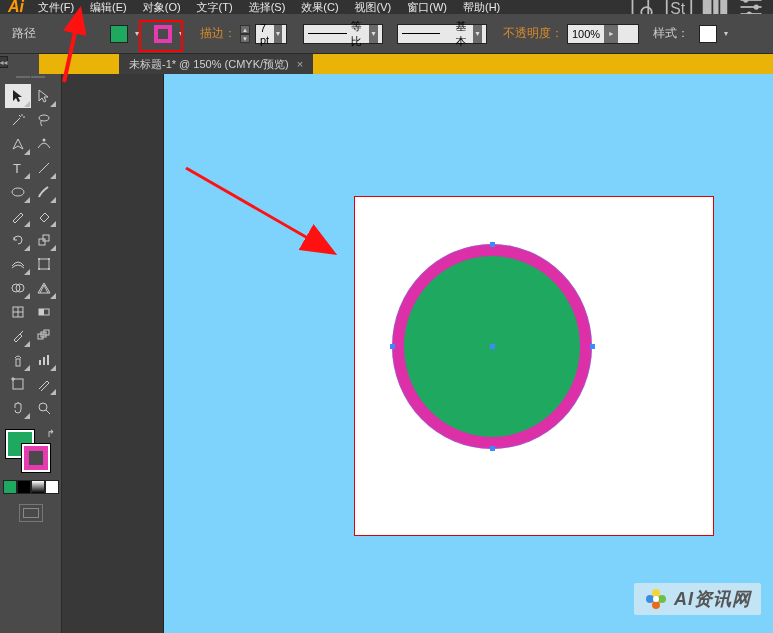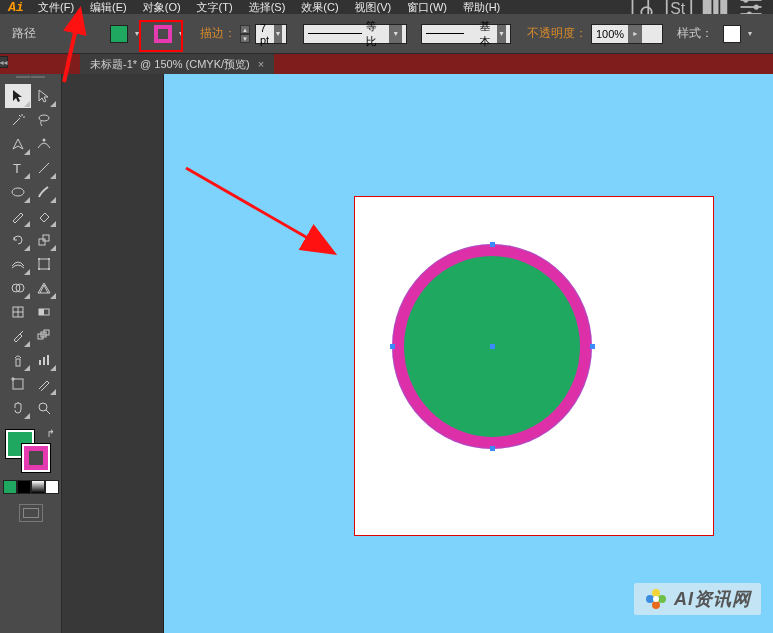--- a/index.html
+++ b/index.html
@@ -18,23 +18,22 @@
   .menubar {
     height: 14px;
     background: #323232;
     display: flex;
     align-items: center;
     padding-left: 2px;
   }
   .app-logo {
     width: 28px; height: 14px;
     display:flex; align-items:center; justify-content:center;
-    color:#ff9a00; font-weight:bold; font-size:13px;
+    color:#ff9a00; font-weight:bold; font-size:16px;
     font-style: italic;
-    font-family: Liberation Mono, monospace;
   }
   .menu-item {
     padding: 8px 8px;
     color: #e8e8e8;
     font-size: 11px;
     line-height:14px;
     cursor: pointer;
   }
   .menubar-right {
     margin-left:auto;
@@ -102,24 +101,25 @@
     width:60px; height:1px; background:#000;
   }
   .op-label { color:#d88b2a; font-size:12px;}
   .style-swatch {
     width:18px; height:18px; background:#fff; border:1px solid #222;
   }
 
   
   .tabbar {
     height:20px;
-    background:#7f1d1d;
+    background:#eab308;
     display:flex;
     align-items:center;
     padding-left:80px;
+    margin-left:39px;
   }
   .doc-tab {
     background:#3d3d3d;
     height:20px;
     padding:0 10px;
     display:flex; align-items:center;
     color:#d0d0d0;
     font-size:11px;
     gap:8px;
   }
@@ -362,21 +362,21 @@
   <div class="spinner">
     <div>▴</div>
       <div>▾</div>
   </div>
   <div class="stroke-sel" style="width:32px">
     <span>7 pt</span>
     <span class="arrow">▾</span>
   </div>
 
   <span style="width:8px"></span>
-  <div class="stroke-sel" style="width:104px">
+  <div class="stroke-sel" style="width:80px">
     <span class="line-preview"></span>
     <span style="margin-left:4px;color:#000">等比</span>
     <span class="arrow">▾</span>
   </div>
 
   <span style="width:6px"></span>
   <div class="stroke-sel" style="width:90px">
     <span class="line-preview"></span>
     <span style="margin-left:16px;color:#000">基本</span>
     <span class="arrow">▾</span>

